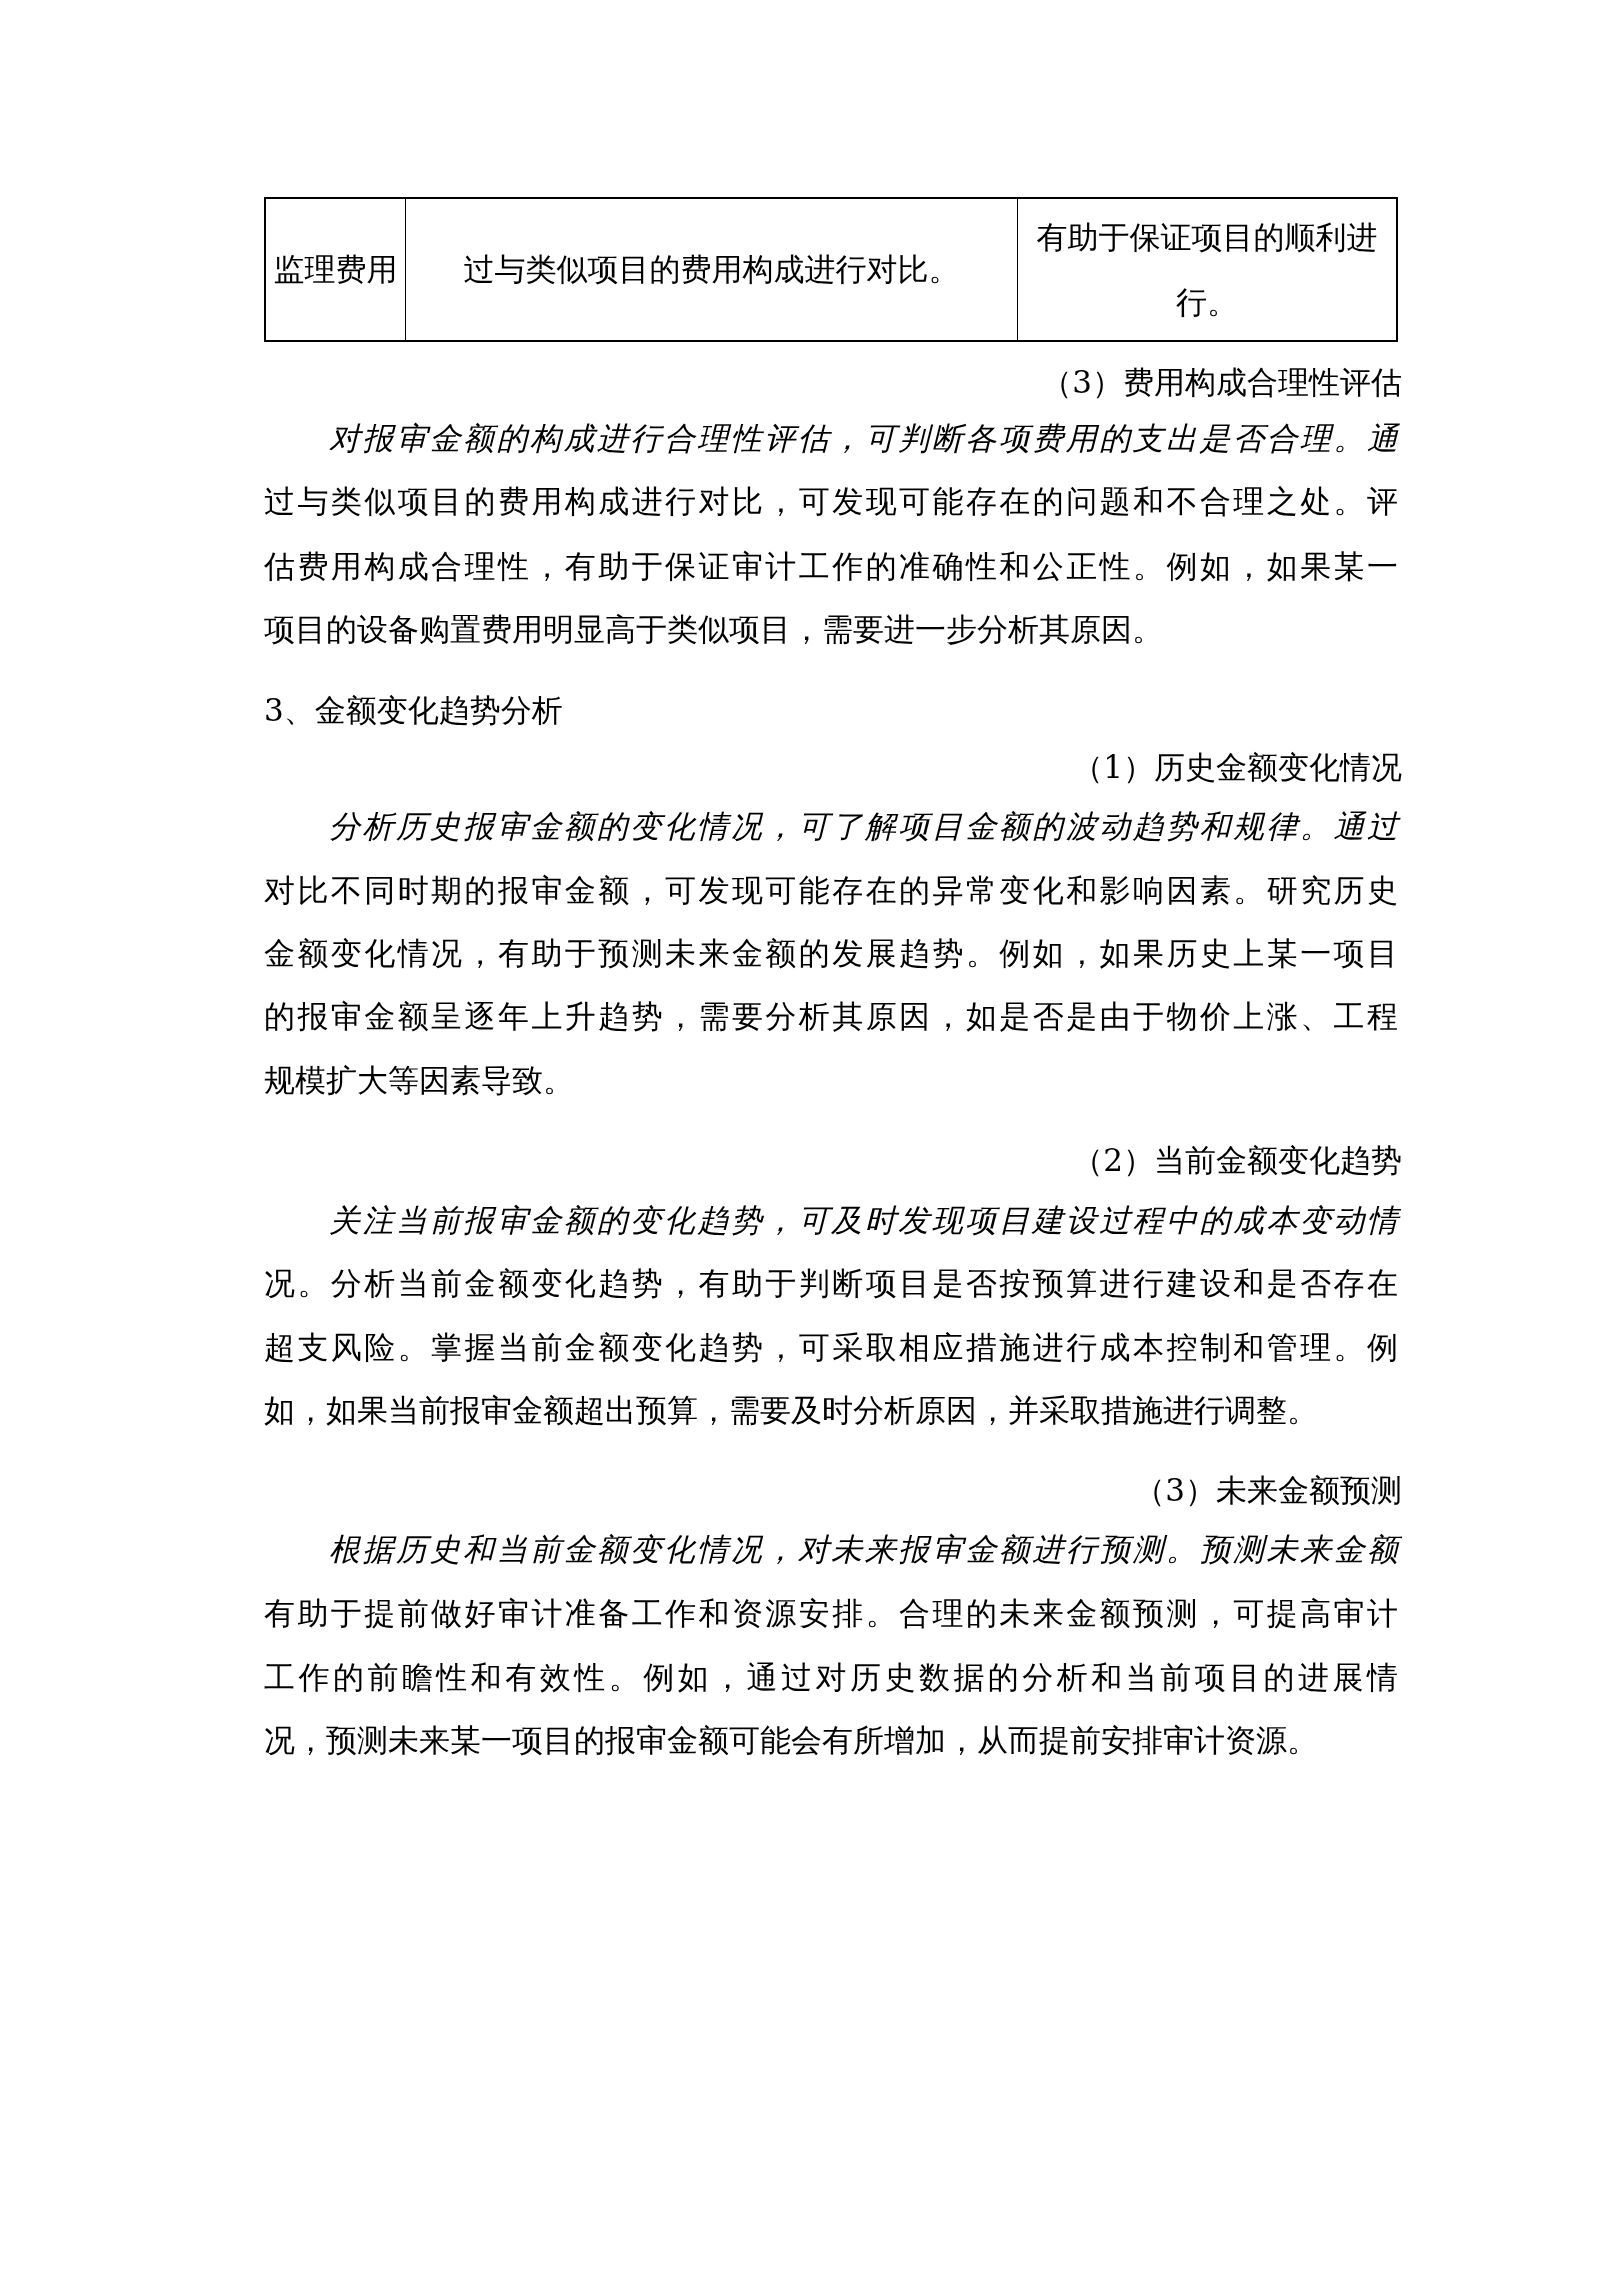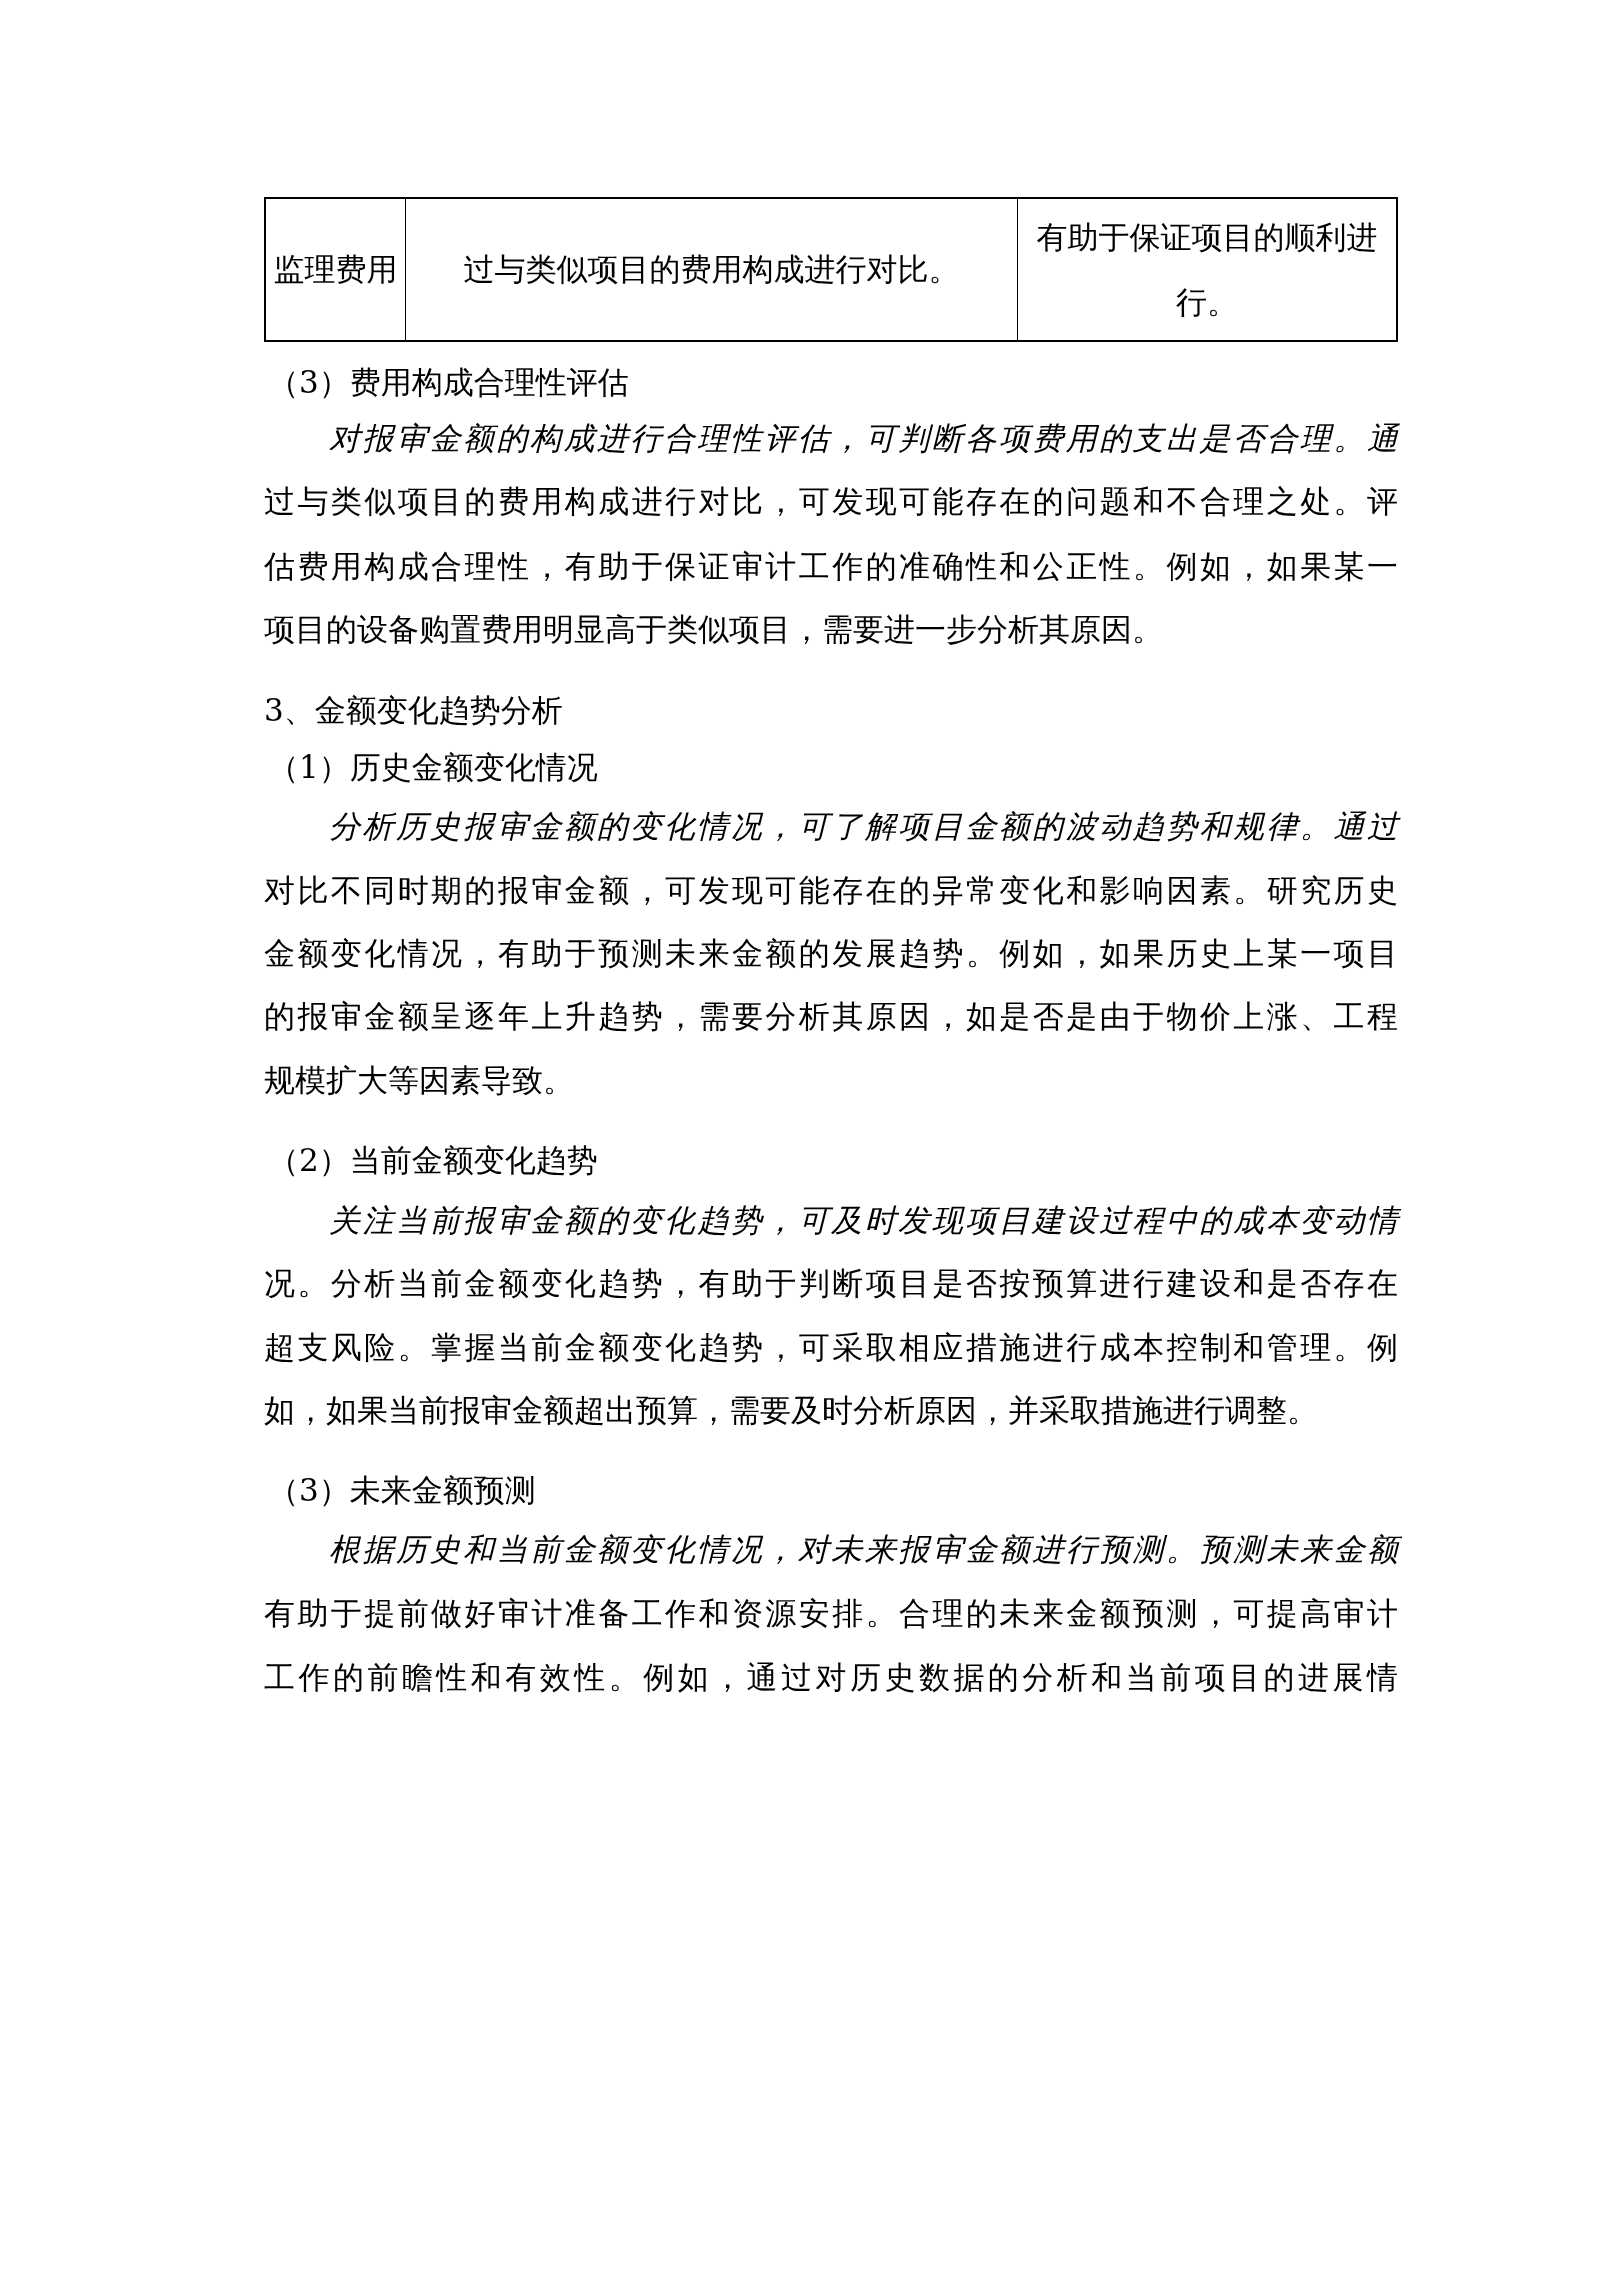--- a/index.html
+++ b/index.html
@@ -60,21 +60,21 @@
       line-height: 63px;
       font-size: 31px;
       white-space: nowrap;
       overflow: visible;
     }
     .line.justify {
       text-align: justify;
       text-align-last: justify;
     }
     .line.indent { padding-left: 65px; box-sizing: border-box; font-style: italic; }
-    .line.heading { left: 249px; }
+    .line.heading { left: 249px; text-align: right; }
   </style>
 </head>
 <body>
 
 <div class="page">
 
   <div class="doc-table">
     <div class="cell cell-name">
       <span class="cell-line">监理费用</span>
     </div>
@@ -105,15 +105,16 @@
   <div class="line heading" style="top:1129px">（2）当前金额变化趋势</div>
   <div class="line justify indent" style="top:1189px">关注当前报审金额的变化趋势，可及时发现项目建设过程中的成本变动情</div>
   <div class="line justify" style="top:1252px">况。分析当前金额变化趋势，有助于判断项目是否按预算进行建设和是否存在</div>
   <div class="line justify" style="top:1316px">超支风险。掌握当前金额变化趋势，可采取相应措施进行成本控制和管理。例</div>
   <div class="line" style="top:1379px">如，如果当前报审金额超出预算，需要及时分析原因，并采取措施进行调整。</div>
 
   <div class="line heading" style="top:1459px">（3）未来金额预测</div>
   <div class="line justify indent" style="top:1518px">根据历史和当前金额变化情况，对未来报审金额进行预测。预测未来金额</div>
   <div class="line justify" style="top:1582px">有助于提前做好审计准备工作和资源安排。合理的未来金额预测，可提高审计</div>
   <div class="line justify" style="top:1646px">工作的前瞻性和有效性。例如，通过对历史数据的分析和当前项目的进展情</div>
+  <div class="line" style="top:1709px">况，预测未来某一项目的报审金额可能会有所增加，从而提前安排审计资源。</div>
 
 </div>
 
 
 </body></html>

